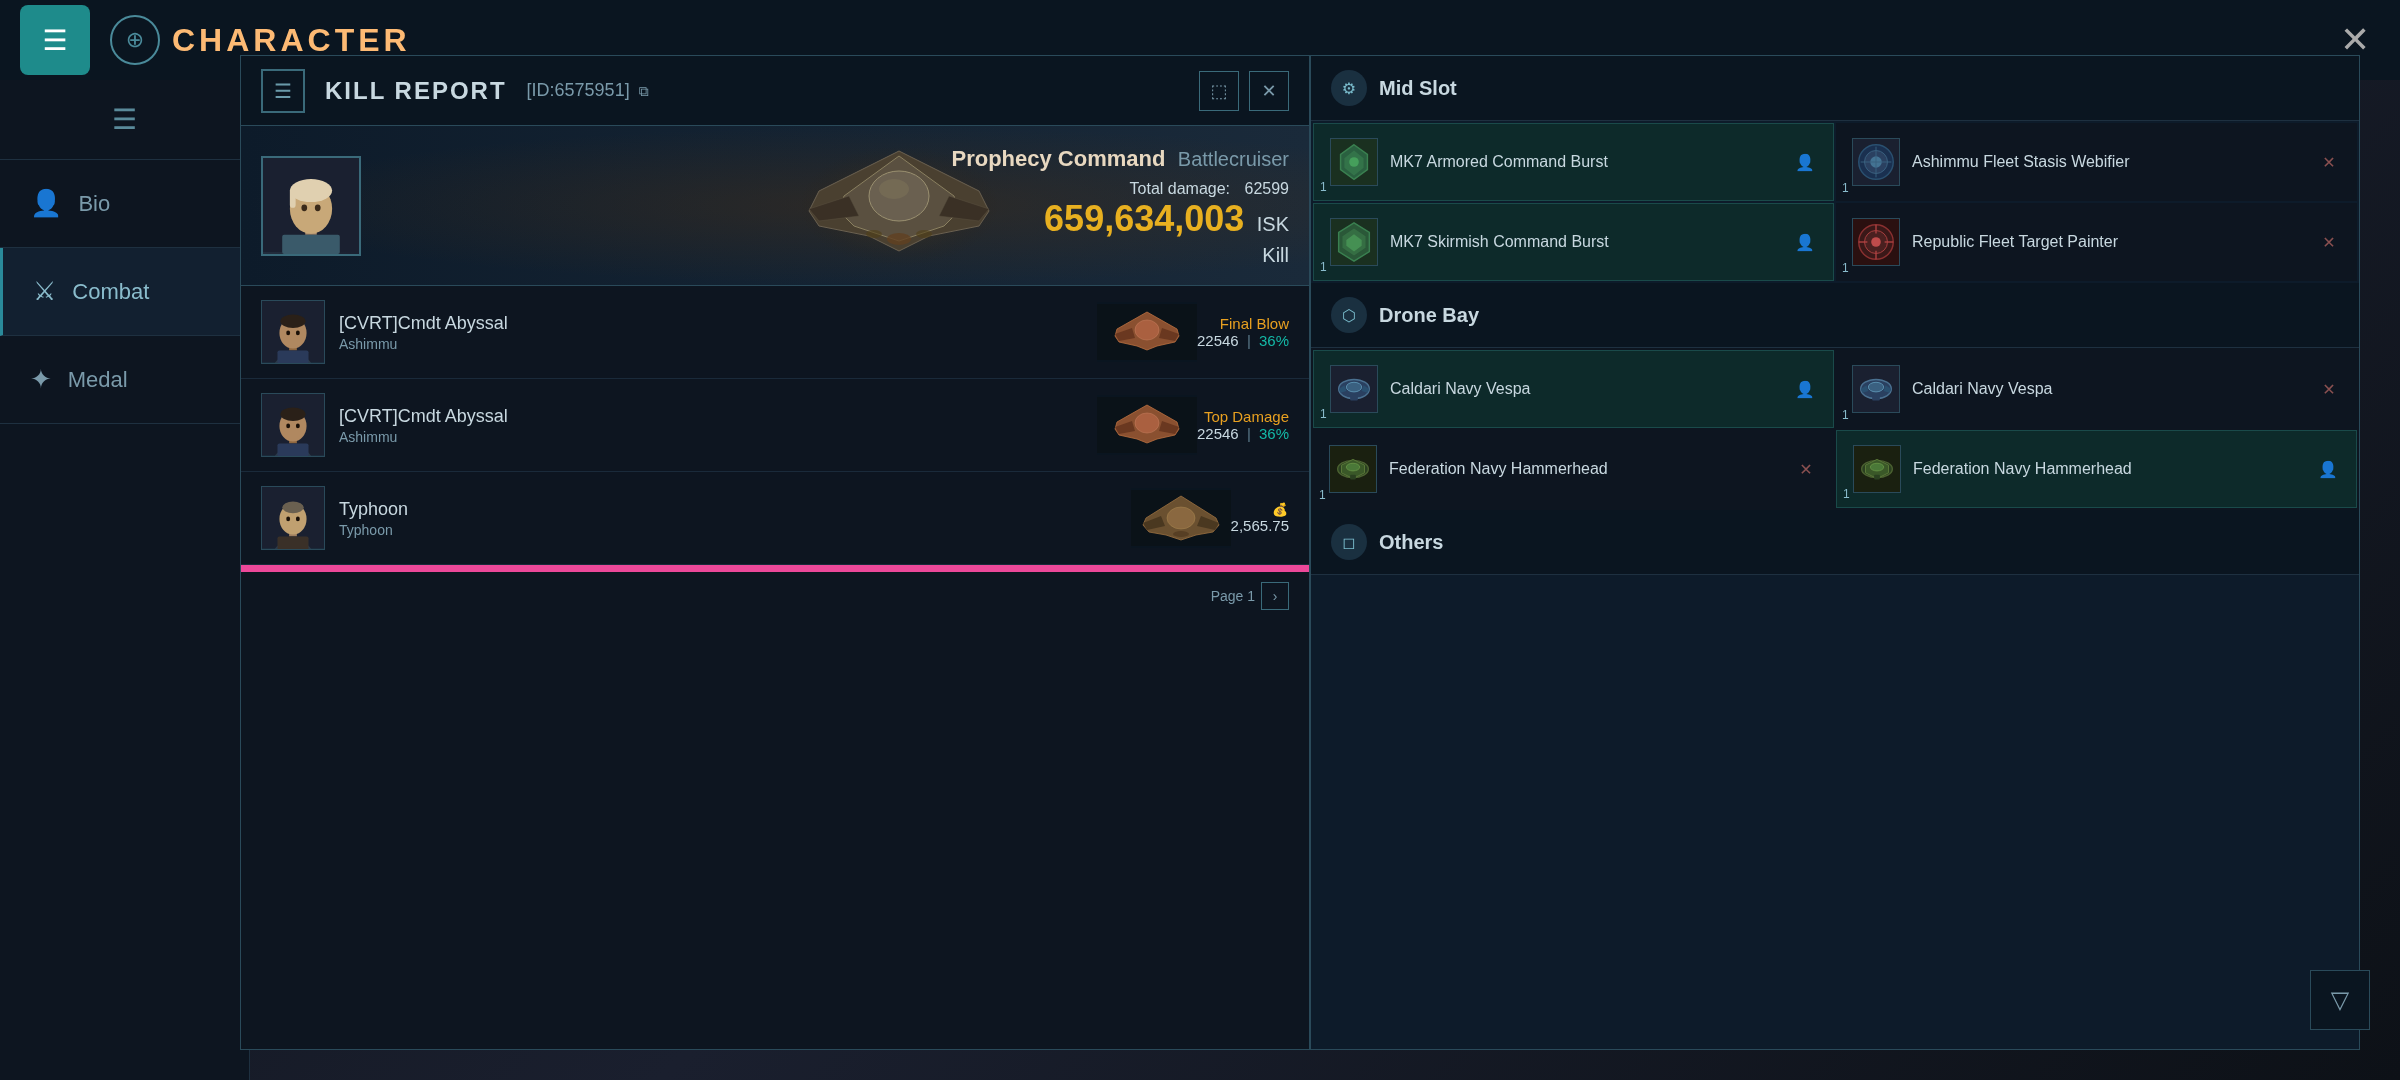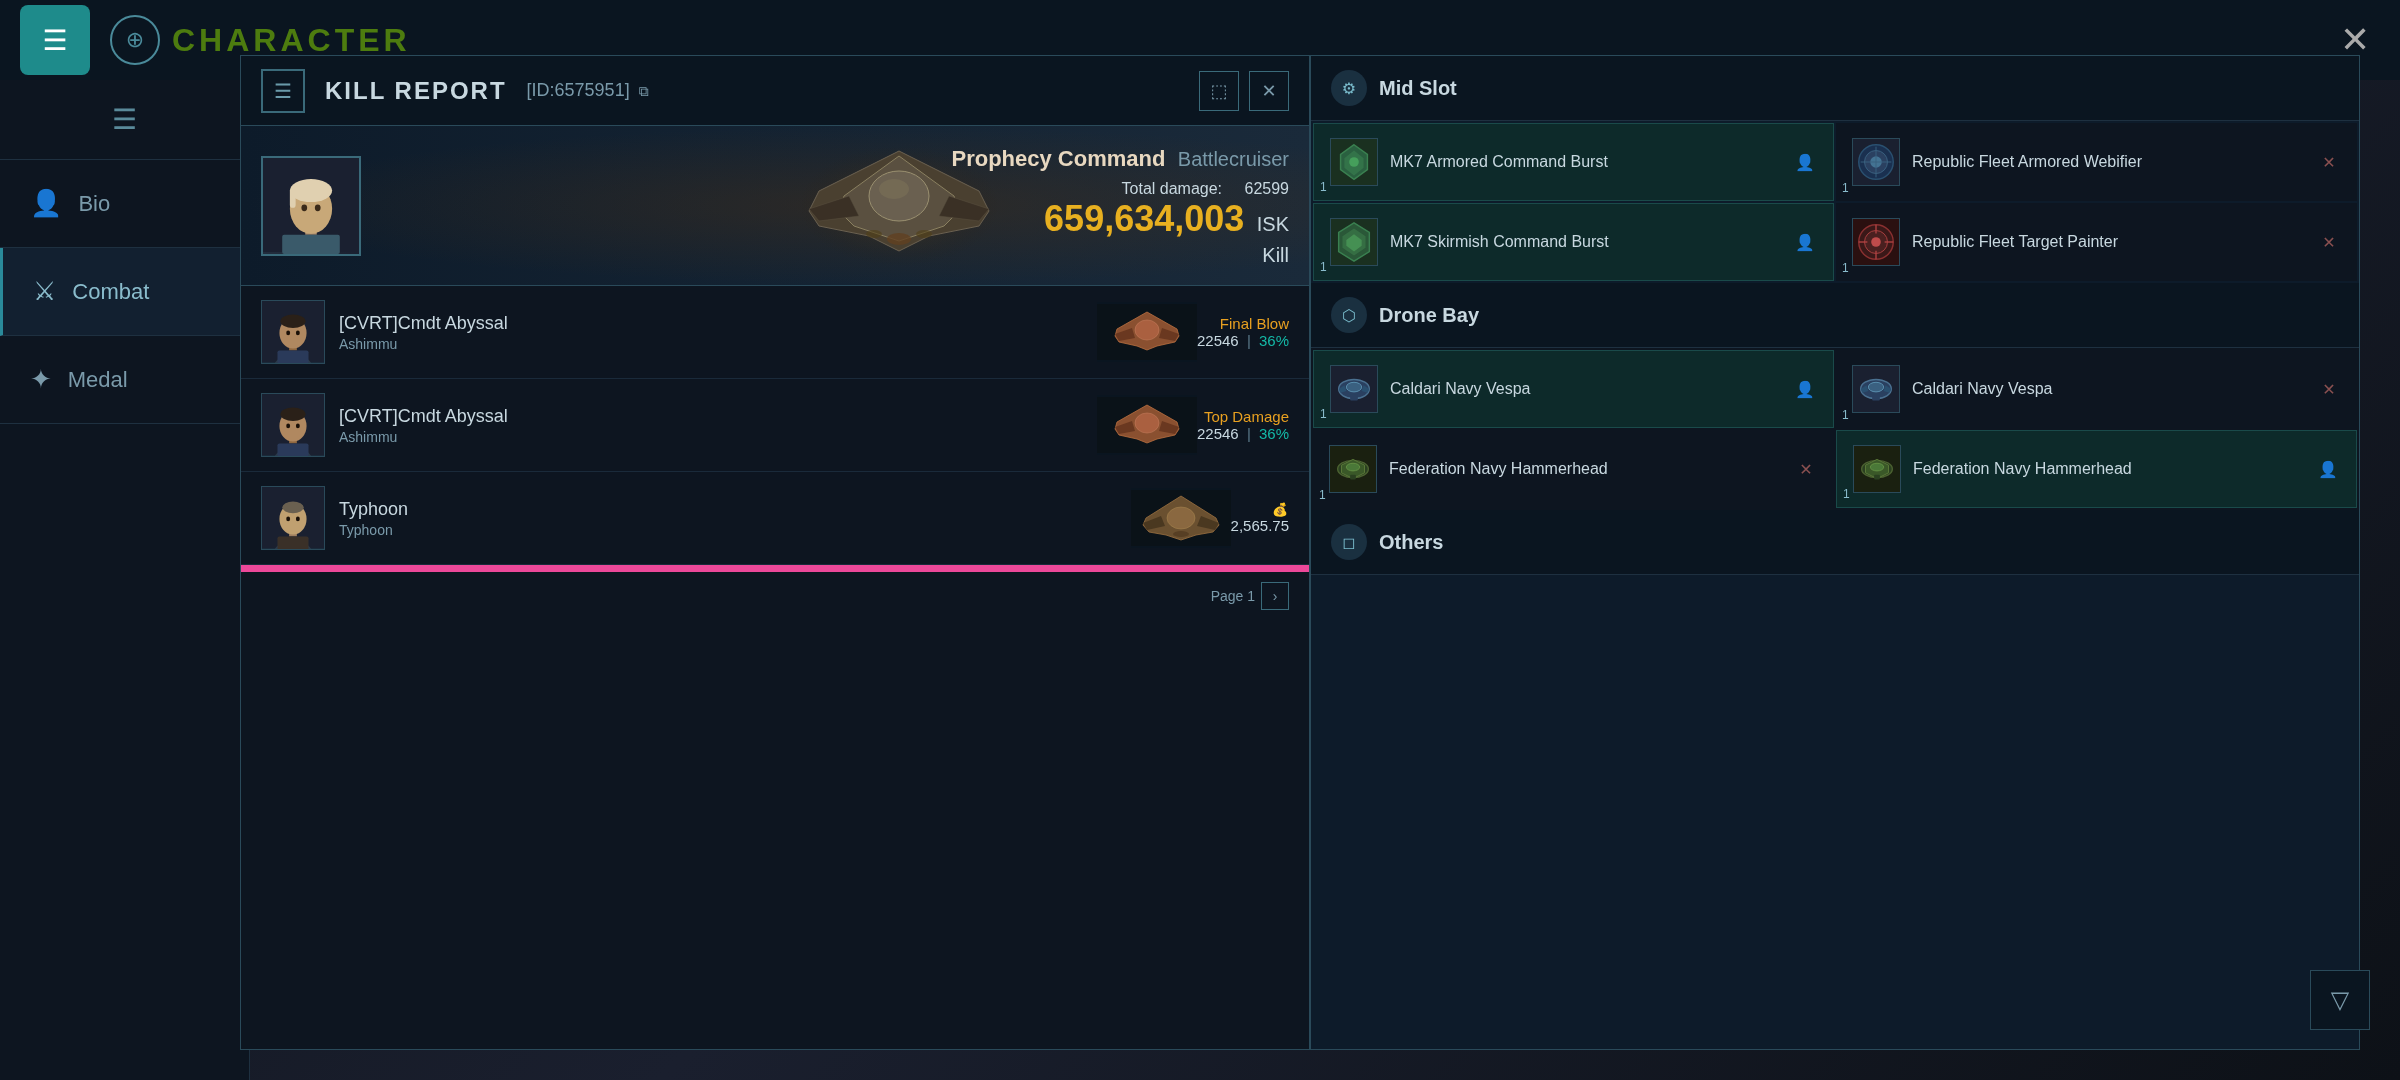--- a/index.html
+++ b/index.html
@@ -49,21 +49,21 @@
       border: 2px solid #4a8a9a;
       border-radius: 50%;
       display: flex; align-items: center; justify-content: center;
       color: #4a8a9a;
       font-size: 22px;
       margin-right: 12px;
     }
     .header-title {
       font-size: 32px;
       font-weight: bold;
-      color: #4d7c0f;
+      color: #fdba74;
       letter-spacing: 4px;
       text-transform: uppercase;
     }
 
     .close-top-btn {
       position: absolute; right: 20px; top: 15px;
       width: 50px; height: 50px;
       background: transparent;
       border: none;
       color: #aaa;
@@ -595,21 +595,21 @@
         </svg>
       </div>
 
       <div class="ship-stats">
         <div>
           <span class="ship-name">Prophecy Command</span>
           <span class="ship-type" style="margin-left:8px;">Battlecruiser</span>
         </div>
         <div class="total-damage-label">
           <span>Total damage:</span>
-          <span style="color:#c8d8e0;margin-left:18px;">62599</span>
+          <span style="color:#c8d8e0;margin-left:10px;">62599</span>
         </div>
         <div>
           <span class="isk-value">659,634,003</span>
           <span class="isk-label">ISK</span>
         </div>
         <div class="kill-label">Kill</div>
       </div>
     </div>
 
     <div class="participants-section">
@@ -759,21 +759,21 @@
         <div class="equip-icon-wrap">
           <svg width="48" height="48" viewBox="0 0 48 48">
             <rect width="48" height="48" fill="#1a2030"></rect>
             <circle cx="24" cy="24" r="18" fill="#1a3050" stroke="#2a5070" stroke-width="1.5"></circle>
             <circle cx="24" cy="24" r="12" fill="#2a4060" stroke="#3a6080" stroke-width="1"></circle>
             <circle cx="24" cy="24" r="6" fill="#4a80a0" opacity="0.8"></circle>
             <line x1="24" y1="8" x2="24" y2="40" stroke="#3a6080" stroke-width="1"></line>
             <line x1="8" y1="24" x2="40" y2="24" stroke="#3a6080" stroke-width="1"></line>
           </svg>
         </div>
-        <span class="equip-name">Republic Fleet Armored Webifier</span>
+        <span class="equip-name">Ashimmu Fleet Stasis Webifier</span>
         <div class="equip-action" style="color:#8a5050;">✕</div>
       </div>
 
       <div class="equip-item highlighted">
         <span class="equip-qty">1</span>
         <div class="equip-icon-wrap">
           <svg width="48" height="48" viewBox="0 0 48 48">
             <rect width="48" height="48" fill="#1a3020"></rect>
             <polygon points="24,4 40,14 40,34 24,44 8,34 8,14" fill="#2a5838" stroke="#3a8050" stroke-width="1.5"></polygon>
             <polygon points="24,10 36,18 36,30 24,38 12,30 12,18" fill="#3a7848" opacity="0.7"></polygon>

